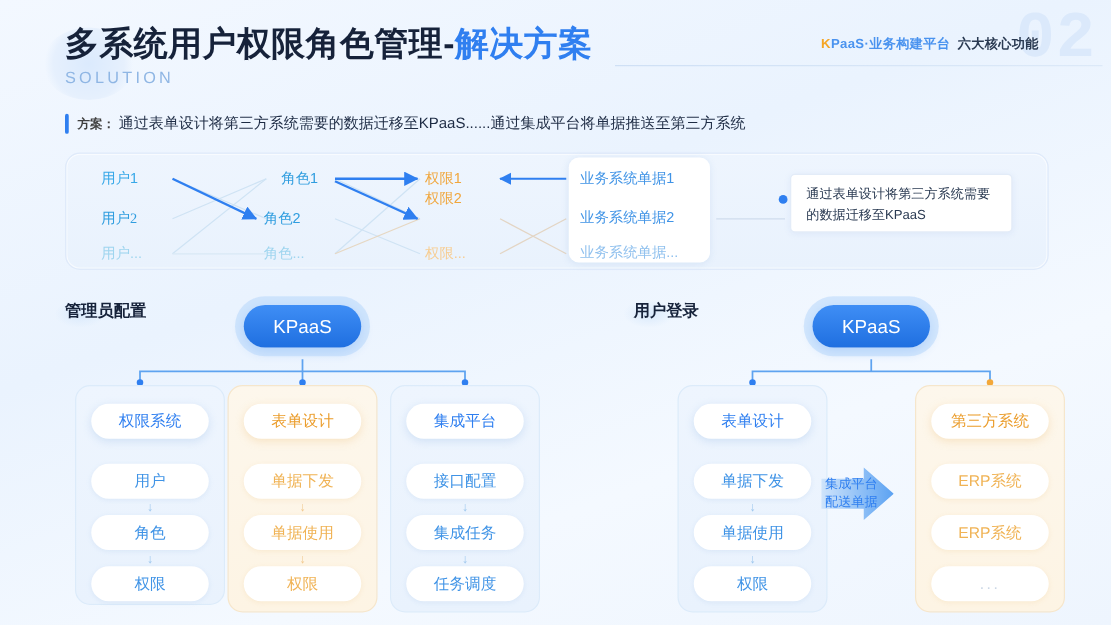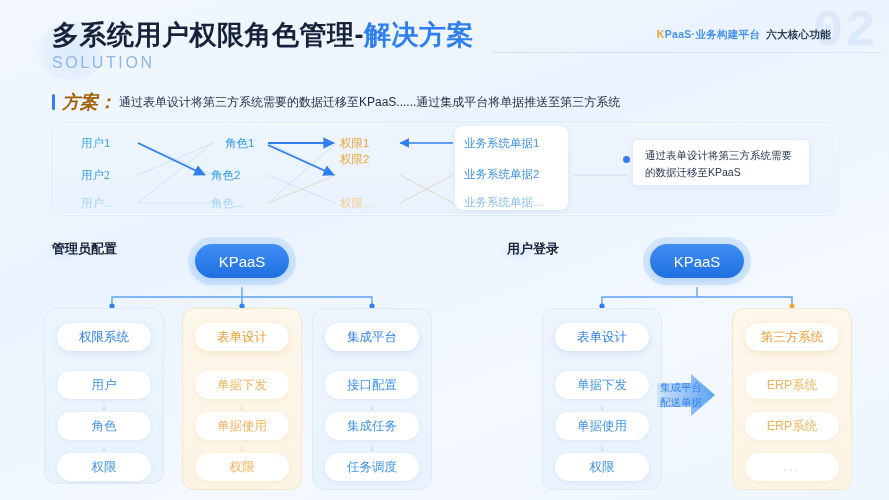--- a/index.html
+++ b/index.html
@@ -12,31 +12,31 @@
   .page{position:absolute;inset:0;}
 
   
   .hdr-blob{position:absolute;left:34px;top:22px;width:74px;height:58px;border-radius:50%;
     background:radial-gradient(circle at 50% 50%,#dbeafd 0%,#e6f0fd 60%,rgba(235,244,255,0) 75%);}
   .big-num{position:absolute;right:12px;top:6px;font-size:52px;font-weight:700;color:#dbe9fb;
     letter-spacing:1px;line-height:1;font-family:Liberation Mono, monospace;}
   .title-wrap{position:absolute;left:52px;top:20px;}
   .title{font-size:27px;font-weight:700;color:#16223a;letter-spacing:.5px;line-height:1.15;white-space:nowrap;}
   .title .accent{color:#2f7ff0;}
-  .subtitle-en{font-size:16px;color:#8fb6e4;letter-spacing:2.6px;margin-top:3px;font-weight:400;}
+  .subtitle-en{font-size:13px;color:#8fb6e4;letter-spacing:2.6px;margin-top:3px;font-weight:400;}
   .hdr-rule{position:absolute;left:492px;top:52px;width:390px;height:1px;background:linear-gradient(90deg,#cfe0f5,#dce9f8);}
   .hdr-tag{position:absolute;right:58px;top:28px;font-size:10.5px;font-weight:700;white-space:nowrap;letter-spacing:.3px;}
   .hdr-tag .k{color:#f5a524;}
   .hdr-tag .kp{color:#4a93ef;}
   .hdr-tag .cn{color:#2a3a52;margin-left:6px;}
 
   
   .plan{position:absolute;left:52px;top:90px;display:flex;align-items:center;white-space:nowrap;}
   .plan-bar{width:3px;height:16px;background:#2f7ff0;border-radius:2px;margin-right:7px;}
-  .plan-label{font-size:18px;font-weight:700;color:#a16207;font-style:italic;}
+  .plan-label{font-size:10px;font-weight:700;color:#404040;}
   .plan-text{font-size:12px;font-weight:400;color:#1d2b44;margin-left:3px;}
 
   
   .panel{position:absolute;left:52px;top:122px;width:785px;height:92px;border-radius:12px;
     background:linear-gradient(180deg,#eef5fe 0%,#e9f2fd 100%);
     border:1px solid #dfeafa;box-shadow:inset 0 0 0 1px rgba(255,255,255,.6);}
   .panel svg{position:absolute;left:0;top:0;}
   .col{position:absolute;}
   .node{position:absolute;font-size:11.5px;white-space:nowrap;transform:translateY(-50%);}
   .n-blue{color:#37a8e8;}
@@ -185,21 +185,21 @@
     <circle cx="242" cy="306" r="2.6" fill="#2f7ff0"></circle>
     <circle cx="372" cy="306" r="2.6" fill="#2f7ff0"></circle>
 
     <path d="M697,288 L697,297 M602,297 L792,297 M602,297 L602,307 M792,297 L792,307" stroke="#5ea3f0" stroke-width="1.4" fill="none" stroke-linecap="square"></path>
     <circle cx="602" cy="306" r="2.6" fill="#2f7ff0"></circle>
     <circle cx="792" cy="306" r="2.6" fill="#f3a83a"></circle>
   </svg>
 
   <div class="kpill" style="left:195px;top:244px;">KPaaS</div>
 
-  <div class="group g-blue" style="left:44px;top:308px;width:120px;height:176px;">
+  <div class="group g-blue" style="left:60px;top:308px;width:120px;height:176px;">
     <div class="chip chip-head" style="top:14px;">
         <span class="c-blue-d">权限系统</span>
       </div>
     <div class="chip chip-sub" style="top:62px;">
         <span class="c-blue">用户</span>
       </div>
     <div class="dn-arrow" style="top:93px;">↓</div>
     <div class="chip chip-sub" style="top:103px;">
         <span class="c-blue">角色</span>
       </div>

